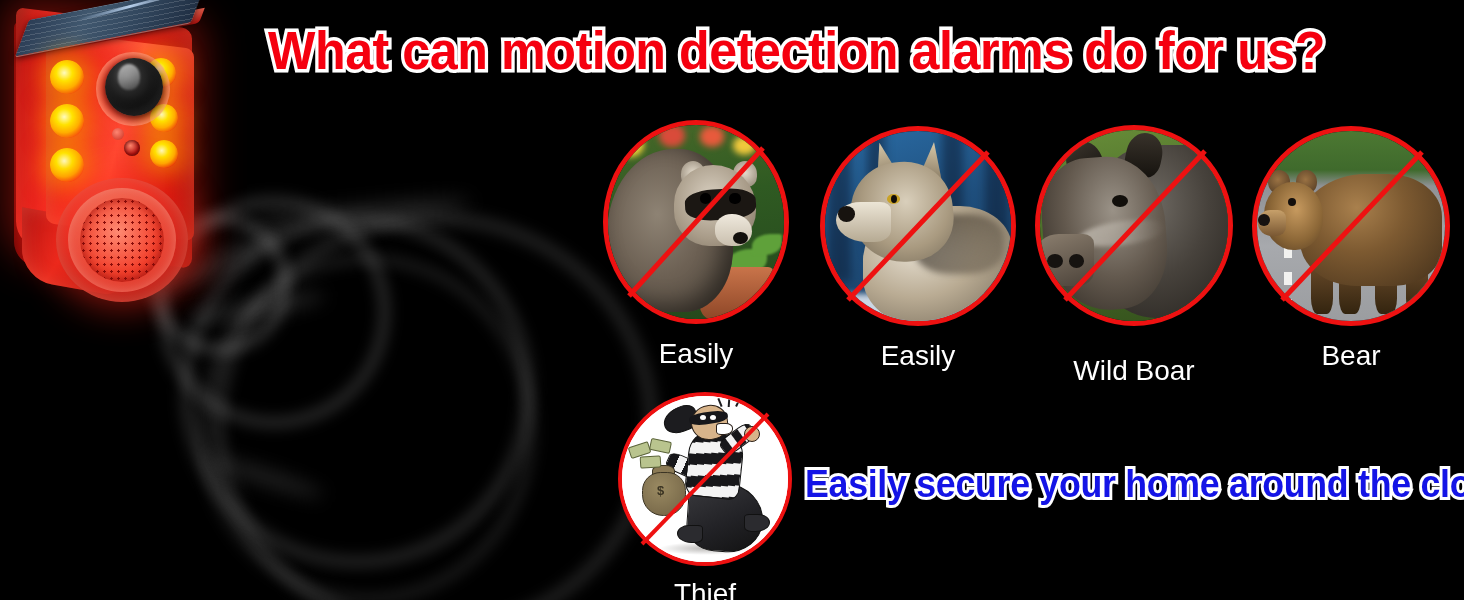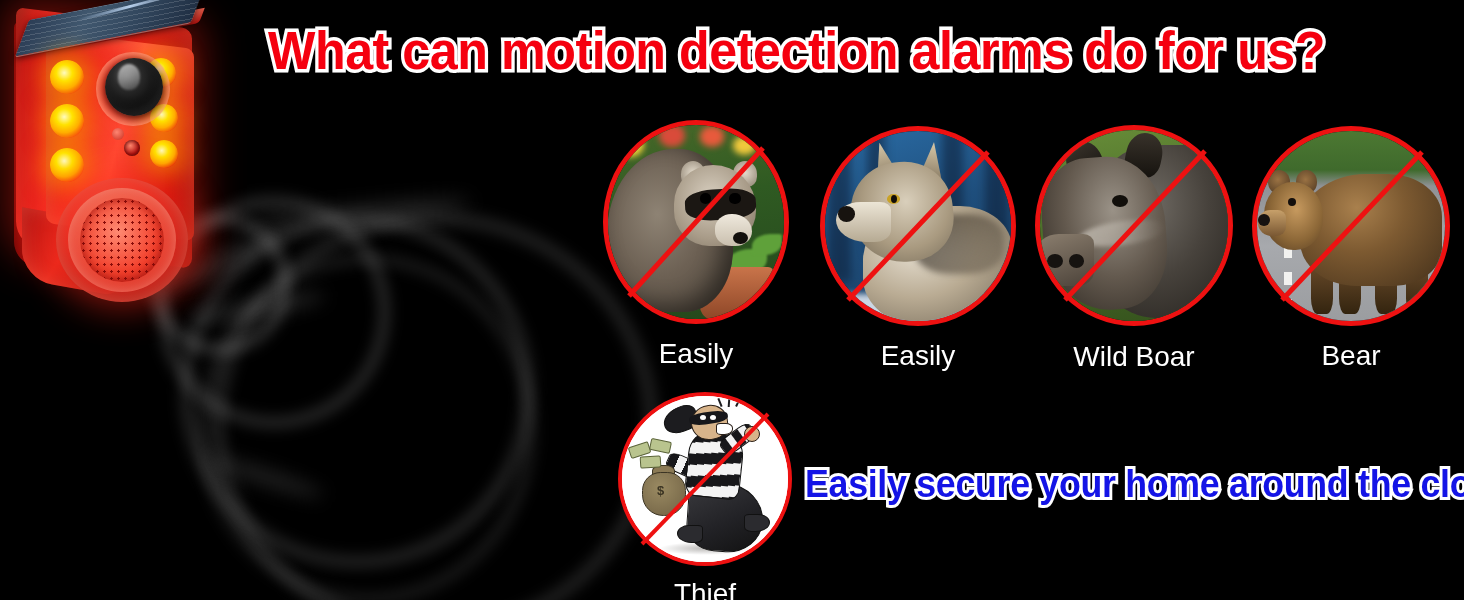--- a/index.html
+++ b/index.html
@@ -501,21 +501,21 @@
             <div class="br-nostril br-n2"></div>
           <div class="br-eye"></div>
         </div>
       </div>
     </div>
     <div class="slash" style="width:198px;height:201px;">
       <svg viewBox="0 0 198 201" preserveAspectRatio="none">
         <line x1="170" y1="26" x2="30" y2="175" stroke="#ee1111" stroke-width="5"></line>
       </svg>
     </div>
-    <div class="clabel" style="top:216px;">Wild Boar</div>
+    <div class="clabel" style="top:230px;">Wild Boar</div>
   </div>
 
   <div class="circle-item" style="left:618px;top:392px;width:174px;height:206px;">
     <div class="disc" style="width:174px;height:174px;border-width:4px;background:#fff;">
       <div class="photo">
         <div class="scene sc-thief">
           <div class="th-shadow"></div>
           <div class="th-legs"></div>
           <div class="th-shoe1"></div>
             <div class="th-shoe2"></div>

